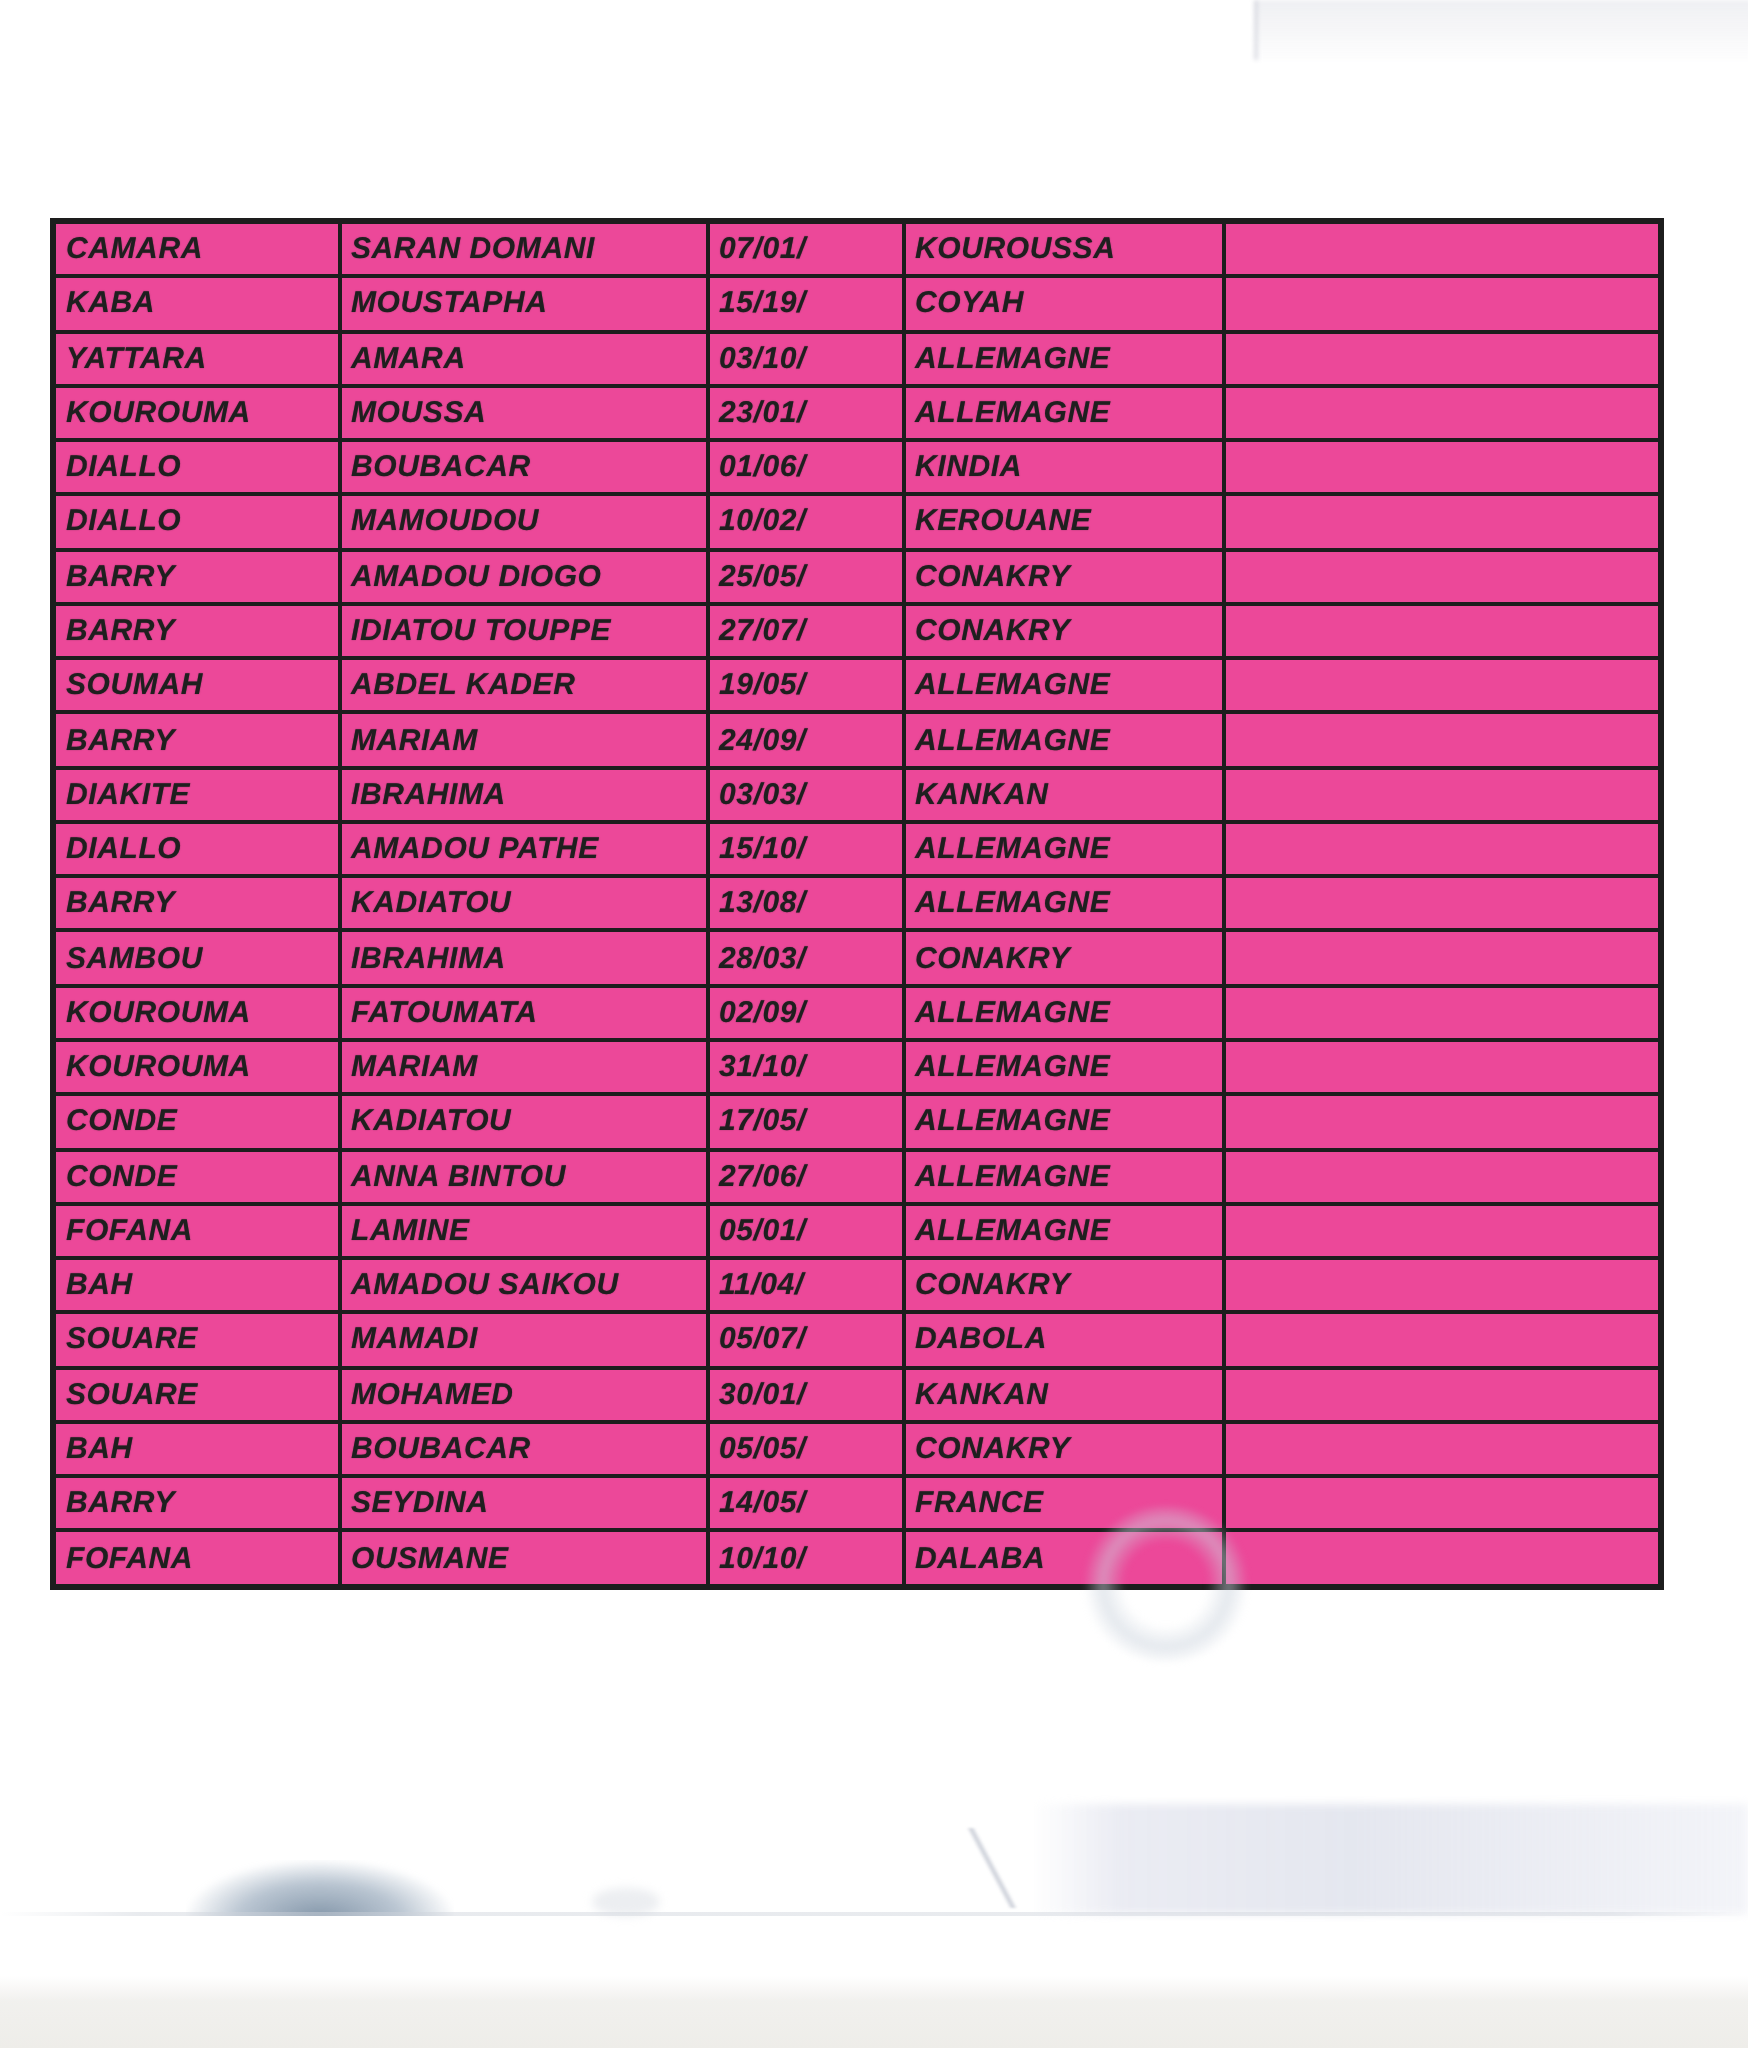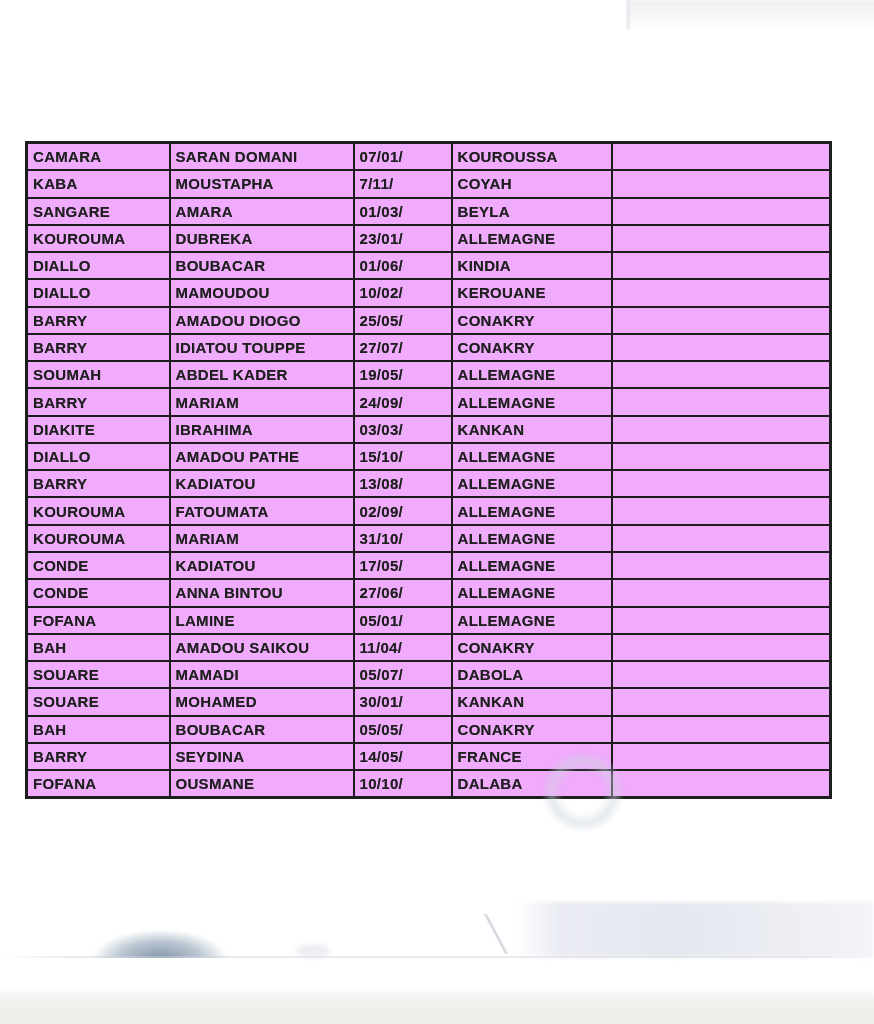--- a/index.html
+++ b/index.html
@@ -5,24 +5,25 @@
   html,body{margin:0;padding:0;}
   body{
     width:874px;height:1024px;position:relative;overflow:hidden;
     background:var(--paper,#ffffff);
     font-family:"Liberation Sans","DejaVu Sans",sans-serif;
   }
   .page{position:absolute;inset:0;}
 
   
   table.records{
-    position:absolute;left:25px;top:141px;width:804px;
+    position:absolute;left:25px;top:109px;width:804px;
     border-collapse:collapse;table-layout:fixed;
     border:3px solid var(--border,#1d1d1d);
-    background:#f0abfc;
+    background:#ec4899;
+    font-style:italic;
   }
   table.records td{
     border:2px solid var(--border,#1d1d1d);
     height:25.28px;
     padding:0 2px 0 5px;
     font-size:15px;font-weight:bold;
     letter-spacing:.3px;
     color:var(--ink,#1f1f1f);
     text-shadow:0 0 .6px rgba(40,40,40,.65);
     white-space:nowrap;overflow:hidden;
@@ -94,34 +95,34 @@
         <tr>
           <td>CAMARA</td>
           <td>SARAN DOMANI</td>
           <td>07/01/</td>
           <td>KOUROUSSA</td>
           <td></td>
         </tr>
         <tr>
           <td>KABA</td>
           <td>MOUSTAPHA</td>
-          <td>7/11/</td>
+          <td>15/19/</td>
           <td>COYAH</td>
           <td></td>
         </tr>
         <tr>
-          <td>SANGARE</td>
+          <td>YATTARA</td>
           <td>AMARA</td>
-          <td>01/03/</td>
-          <td>BEYLA</td>
+          <td>03/10/</td>
+          <td>ALLEMAGNE</td>
           <td></td>
         </tr>
         <tr>
           <td>KOUROUMA</td>
-          <td>DUBREKA</td>
+          <td>MOUSSA</td>
           <td>23/01/</td>
           <td>ALLEMAGNE</td>
           <td></td>
         </tr>
         <tr>
           <td>DIALLO</td>
           <td>BOUBACAR</td>
           <td>01/06/</td>
           <td>KINDIA</td>
           <td></td>
@@ -173,20 +174,27 @@
           <td>AMADOU PATHE</td>
           <td>15/10/</td>
           <td>ALLEMAGNE</td>
           <td></td>
         </tr>
         <tr>
           <td>BARRY</td>
           <td>KADIATOU</td>
           <td>13/08/</td>
           <td>ALLEMAGNE</td>
+          <td></td>
+        </tr>
+        <tr>
+          <td>SAMBOU</td>
+          <td>IBRAHIMA</td>
+          <td>28/03/</td>
+          <td>CONAKRY</td>
           <td></td>
         </tr>
         <tr>
           <td>KOUROUMA</td>
           <td>FATOUMATA</td>
           <td>02/09/</td>
           <td>ALLEMAGNE</td>
           <td></td>
         </tr>
         <tr>

